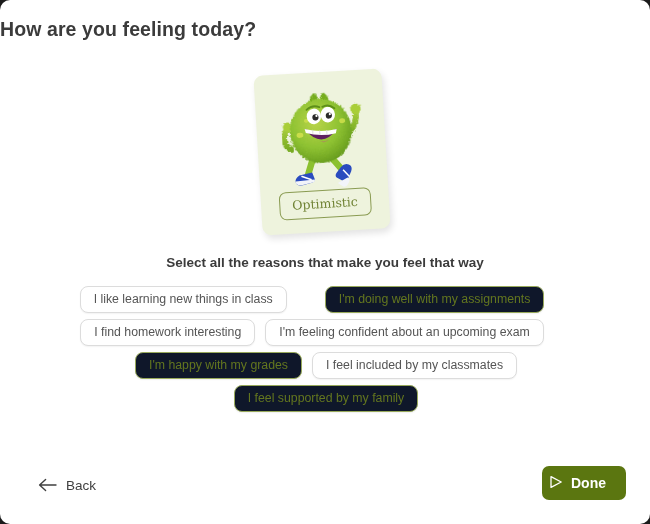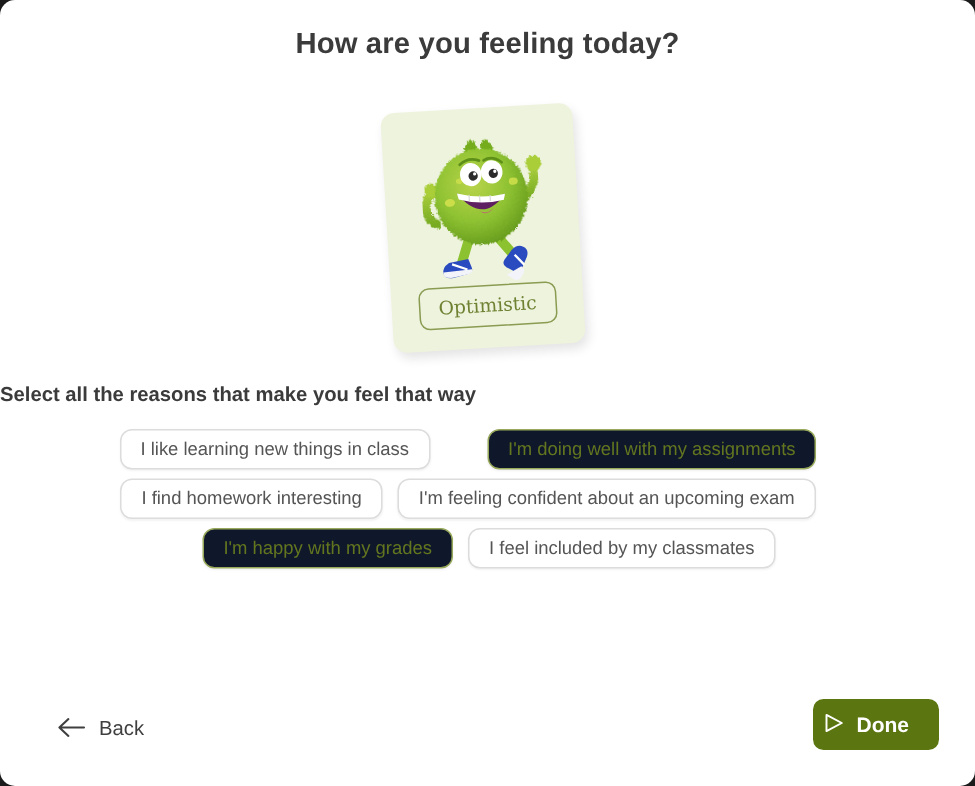--- a/index.html
+++ b/index.html
@@ -23,21 +23,21 @@
     overflow: hidden;
     box-sizing: border-box;
   }
 
   
   #page-title {
     position: absolute;
     top: 18px;
     left: 0;
     width: 650px;
-    text-align: center;
+    text-align: left;
     font-size: 19.5px;
     font-weight: bold;
     color: #3b3b3b;
     letter-spacing: 0.1px;
   }
 
   
   #mood-card {
     position: absolute;
     left: 258px;
@@ -72,21 +72,21 @@
     white-space: nowrap;
     font-family: "DejaVu Serif", serif;
   }
 
   
   #subtitle {
     position: absolute;
     top: 255px;
     left: 0;
     width: 650px;
-    text-align: left;
+    text-align: center;
     font-size: 13.5px;
     font-weight: bold;
     color: #3b3b3b;
   }
 
   
   #chip-rows {
     position: absolute;
     top: 286px;
     left: 0;
@@ -246,20 +246,21 @@
     </div>
     <div class="chip-row">
       <button class="chip">I find homework interesting</button>
       <button class="chip">I'm feeling confident about an upcoming exam</button>
     </div>
     <div class="chip-row">
       <button class="chip selected">I'm happy with my grades</button>
       <button class="chip">I feel included by my classmates</button>
     </div>
     <div class="chip-row">
+      <button class="chip selected">I feel supported by my family</button>
     </div>
   </div>
 
   <div id="footer">
     <div id="back-button">
       <span>
         <svg width="19" height="14" viewBox="0 0 19 14" xmlns="http://www.w3.org/2000/svg">
           <path d="M7.6 1.4 L1.6 7 L7.6 12.6 M1.6 7 H18" stroke="#3f3f3f" stroke-width="1.4" fill="none" stroke-linecap="round" stroke-linejoin="round"></path>
         </svg>
       </span>

